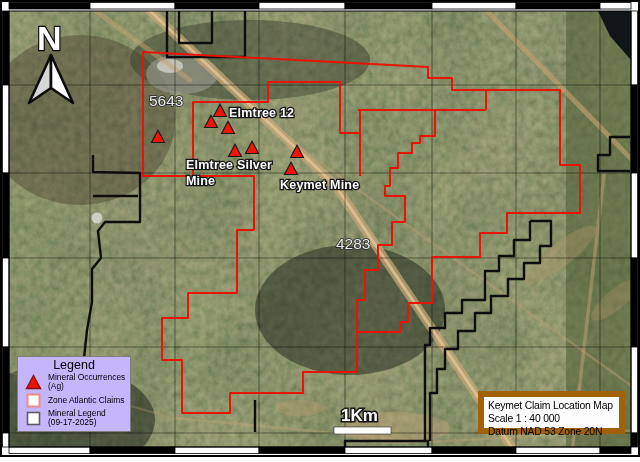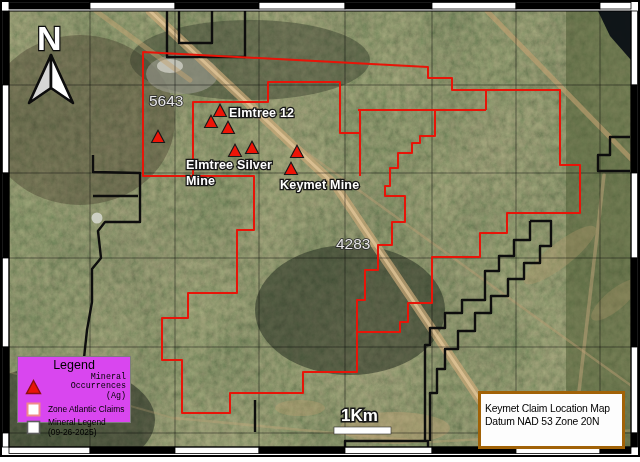--- a/index.html
+++ b/index.html
@@ -8,30 +8,30 @@
   #mapsvg{position:absolute;left:0;top:0;}
   .maplabel{font-family:"Liberation Sans",sans-serif;font-weight:bold;font-size:12.5px;
             fill:#ffffff;stroke:#161616;stroke-width:2.6px;paint-order:stroke;letter-spacing:.2px;}
   .claimnum{font-family:"Liberation Sans",sans-serif;font-size:15.5px;fill:#e8e8e8;
             stroke:#2a2a2a;stroke-width:1.6px;paint-order:stroke;}
   .scalelabel{font-family:"Liberation Sans",sans-serif;font-weight:bold;font-size:17px;
             fill:#ffffff;stroke:#161616;stroke-width:3px;paint-order:stroke;}
   .northN{font-family:"Liberation Sans",sans-serif;font-weight:bold;font-size:34px;
             fill:#ffffff;stroke:#0c0c0c;stroke-width:2.4px;paint-order:stroke;}
   
-  .legend{position:absolute;left:17px;top:356px;width:114px;height:67px;background:#d946ef;
+  .legend{position:absolute;left:17px;top:356px;width:114px;height:76px;background:#c4b5fd;
           border:1px solid #7d7d7d;box-sizing:border-box;z-index:5;}
   .legend-title{text-align:center;font-size:12.5px;color:#000;margin-top:1px;}
   .legend-row{display:flex;align-items:center;margin-top:1px;}
   .legend-ico{flex:0 0 30px;display:flex;justify-content:center;}
   .legend-txt{font-size:8.4px;line-height:1.12;color:#000;}
-  .legend-txt.center{text-align:right;width:78px;font-family:Liberation Mono, monospace;}
+  .legend-txt.center{text-align:left;width:78px;}
   
-  .infobox{position:absolute;left:478px;top:391px;width:147px;height:58px;background:#fdfdfd;
-           border:3px solid #a16207;box-sizing:border-box;padding:8px 4px;z-index:5;}
+  .infobox{position:absolute;left:478px;top:391px;width:147px;height:43px;background:#fdfdfd;
+           border:6px solid #a16207;box-sizing:border-box;padding:2px 4px;z-index:5;}
   .infobox div{font-size:10.4px;line-height:1.27;color:#000;white-space:nowrap;letter-spacing:-0.2px;}
   .bottom-strip{position:absolute;left:0;top:457px;width:640px;height:5px;background:#fff;}
 </style>
 </head>
 <body>
 
 <div id="stage">
 
 <svg id="mapsvg" width="640" height="457" viewBox="0 0 640 457">
   <defs>
@@ -218,24 +218,25 @@
     <span class="legend-txt">Zone Atlantic Claims</span>
   </div>
   <div class="legend-row">
     <span class="legend-ico">
       <svg width="15" height="15">
             <rect x="1.5" y="1.5" width="12" height="12" fill="#fff" stroke="#5d5d5d" stroke-width="1.6"></rect>
           </svg>
     </span>
     <span class="legend-txt">
       <div>Mineral Legend</div>
-      <div>(09-26-2025)</div>
+      <div>(09-17-2025)</div>
     </span>
   </div>
 </div>
 
 <div class="infobox">
   <div>Keymet Claim Location Map</div>
+  <div>Scale 1 : 40 000</div>
   <div>Datum NAD 53 Zone 20N</div>
 </div>
 
 <div class="bottom-strip"></div>
 </div>
 
 </body></html>

